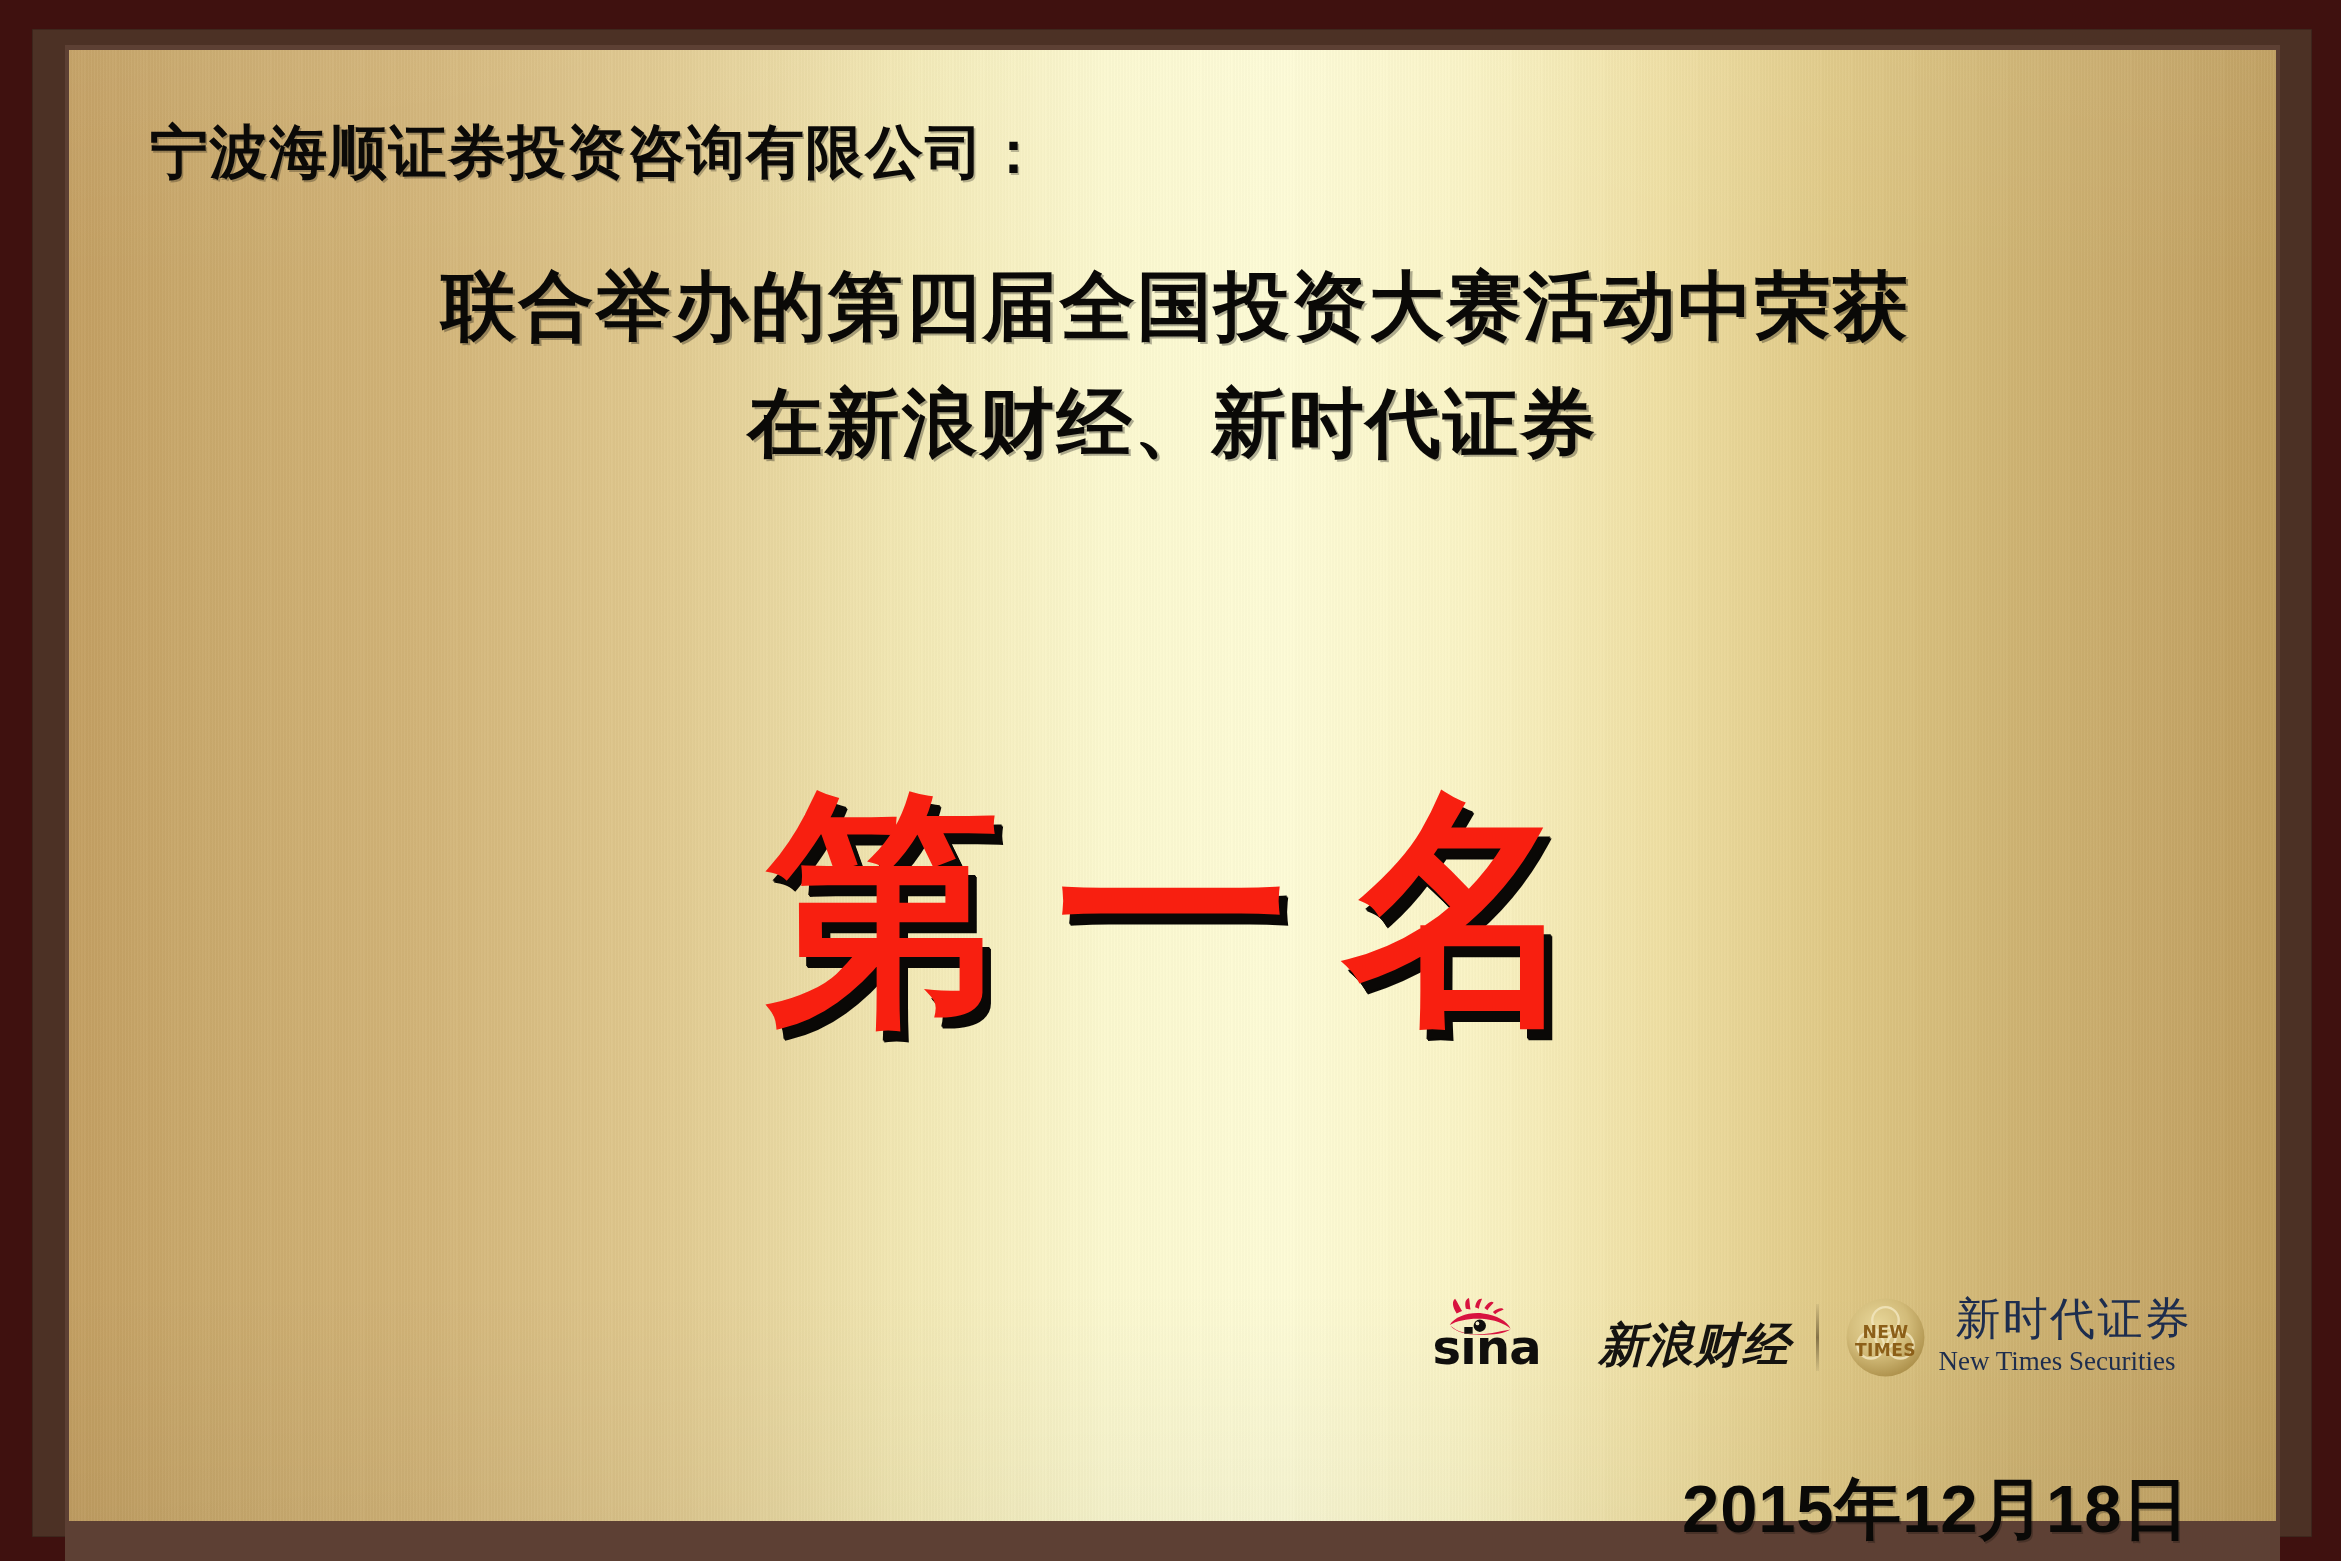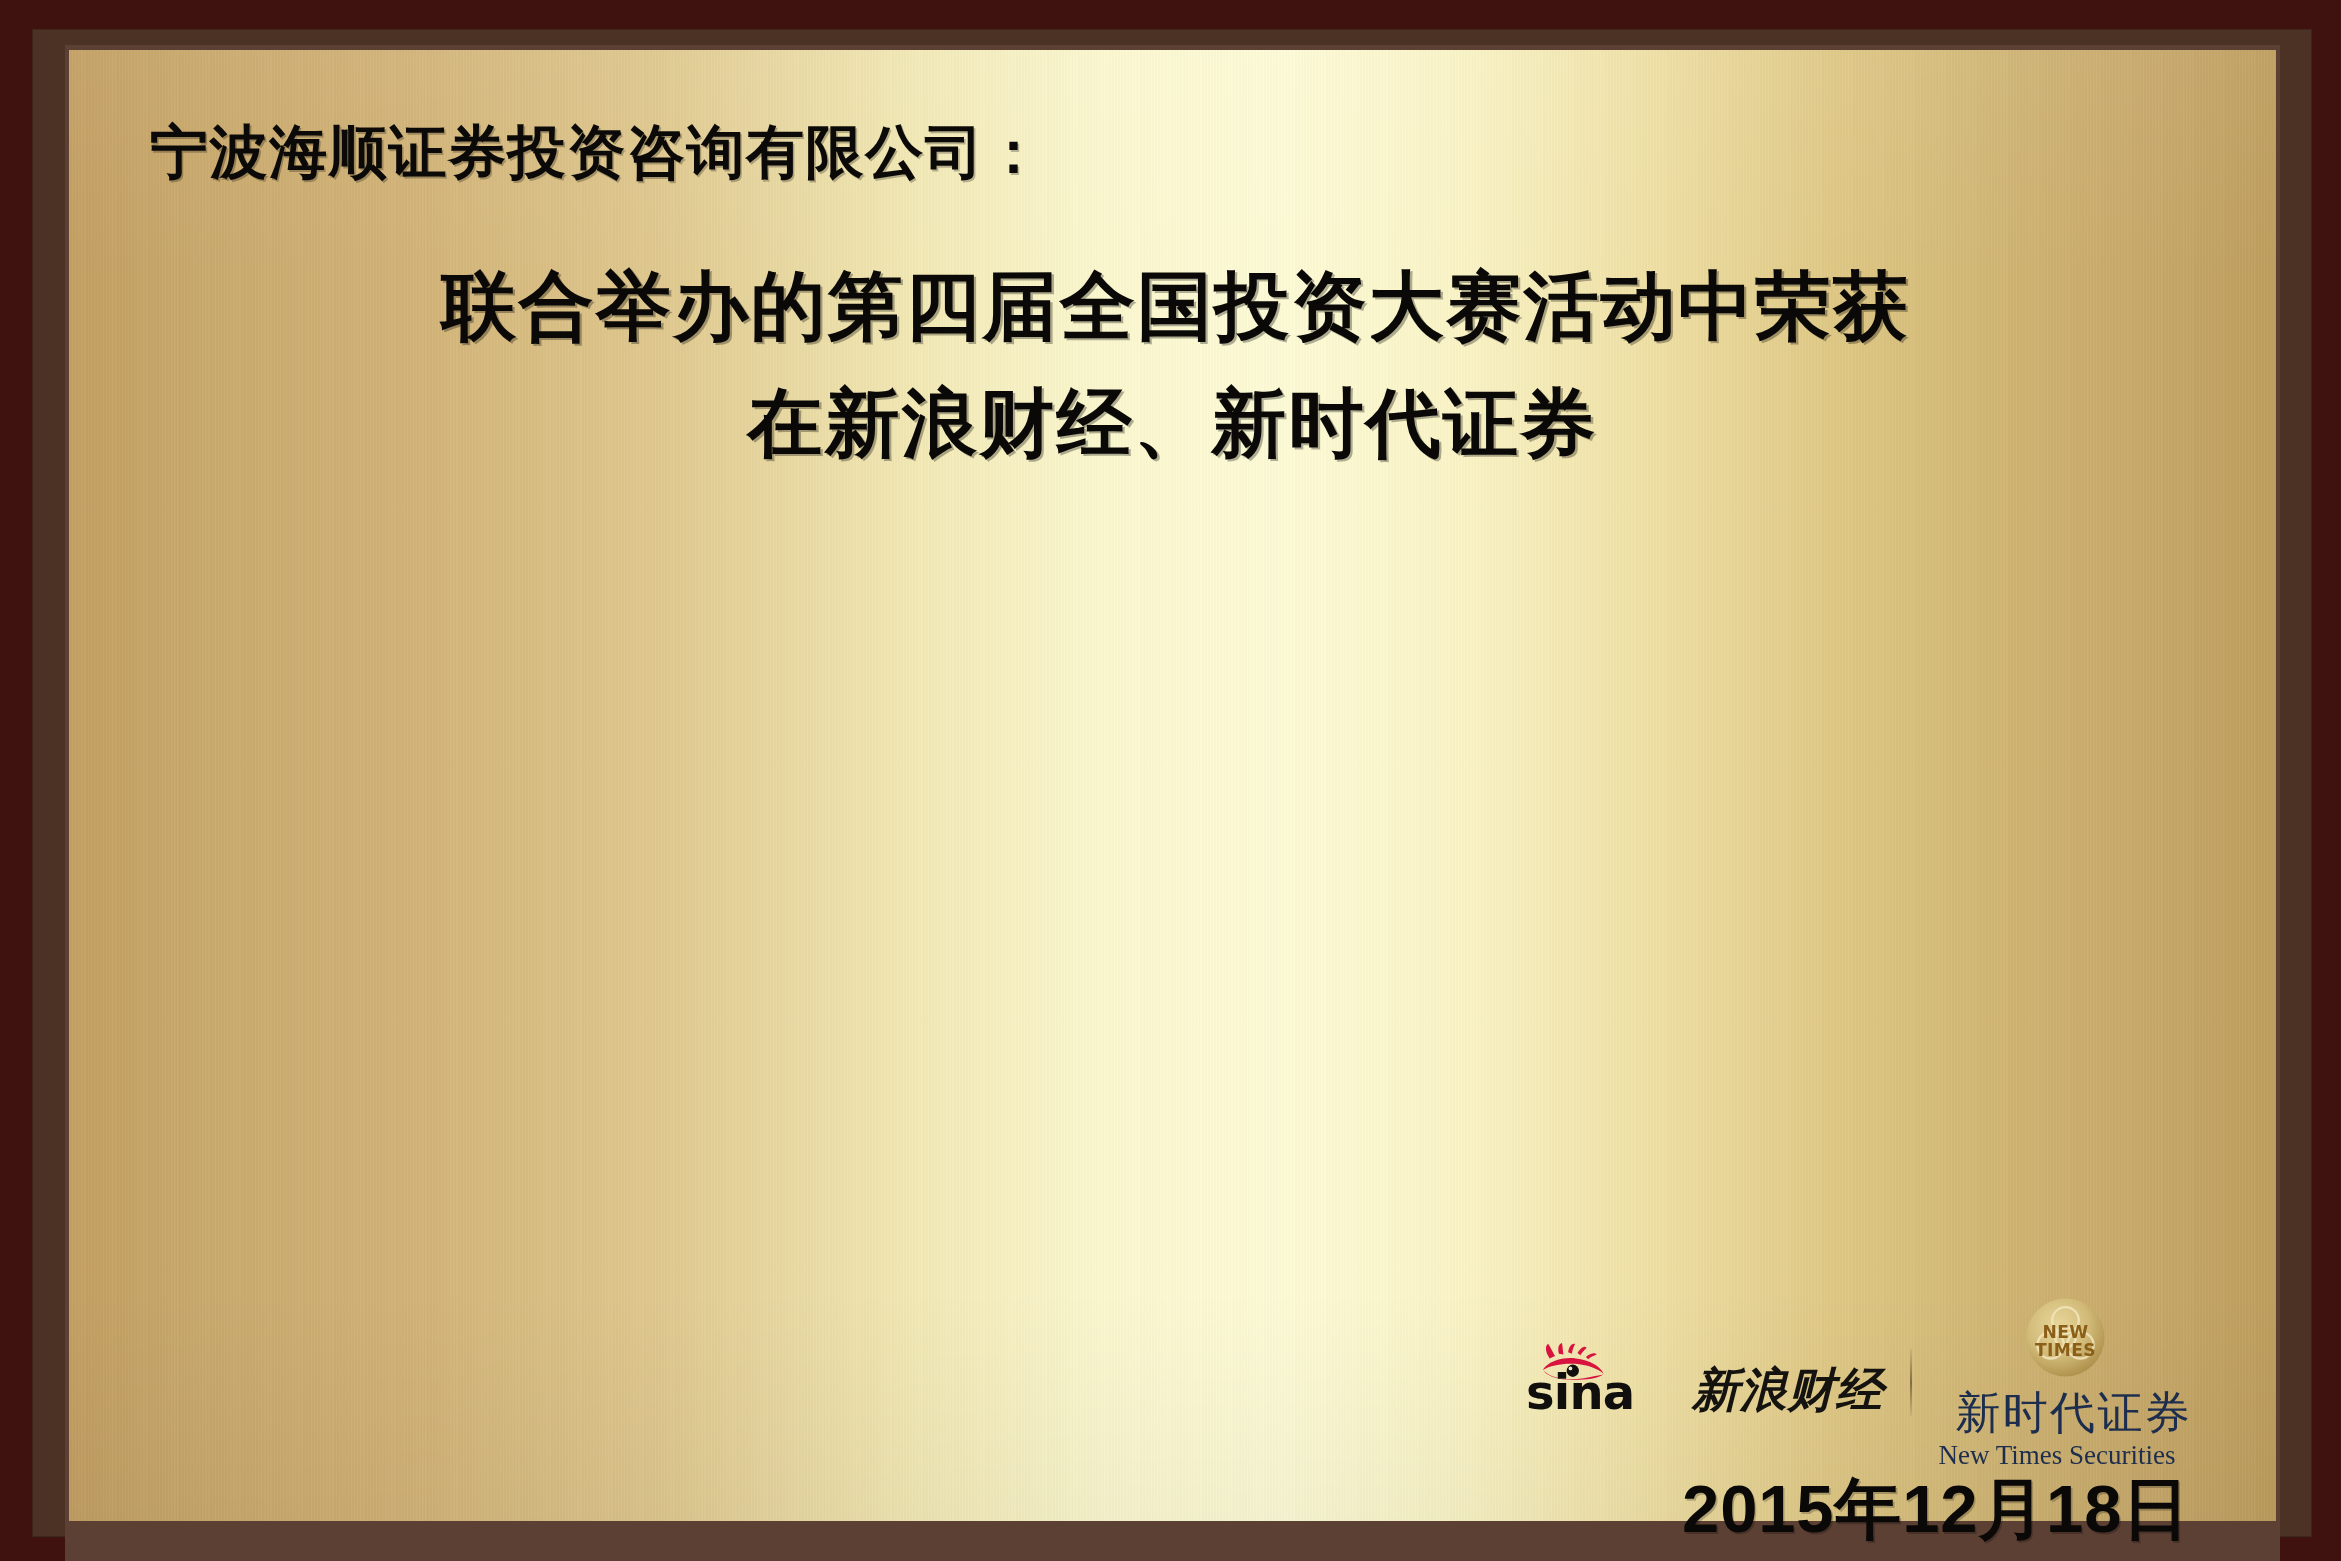--- a/index.html
+++ b/index.html
@@ -168,21 +168,21 @@
     padding-bottom:3.1px;
   }
 
   .logo-divider{
     width:2.3px;height:67px;
     background:linear-gradient(to bottom,rgba(0,0,0,0.05),rgba(60,45,20,0.55),rgba(0,0,0,0.05));
   }
 
   
   .newtimes{
-    display:flex;align-items:center;gap:12.5px;flex-direction:column;
+    display:flex;gap:12.5px;
   }
   .nt-emblem{
     position:relative;
     width:81px;height:81px;
     flex:0 0 auto;
   }
   .nt-text{
     display:flex;flex-direction:column;
     line-height:1;
   }
@@ -227,20 +227,23 @@
   <div class="plaque">
     <div class="content">
 
       <div class="salutation">宁波海顺证券投资咨询有限公司：</div>
 
       <div class="body-lines">
         <div class="body-line l2">联合举办的第四届全国投资大赛活动中荣获</div>
         <div class="body-line l1">在新浪财经、新时代证券</div>
       </div>
 
+      <div class="award">
+        <span class="award-text">第一名</span>
+      </div>
 
       <div class="logos">
 
         <div class="sina">
           <div class="sina-mark">
             <svg class="sina-eye" viewBox="0 0 90 48">
 
               <g fill="#d8133f">
                 <path d="M16 20 C10 11 10 4 14 1 C17 5 20 12 23 17 Z"></path>
                 <path d="M28 14 C26 6 28 1 32 0 C33 5 33 11 34 15 Z"></path>

